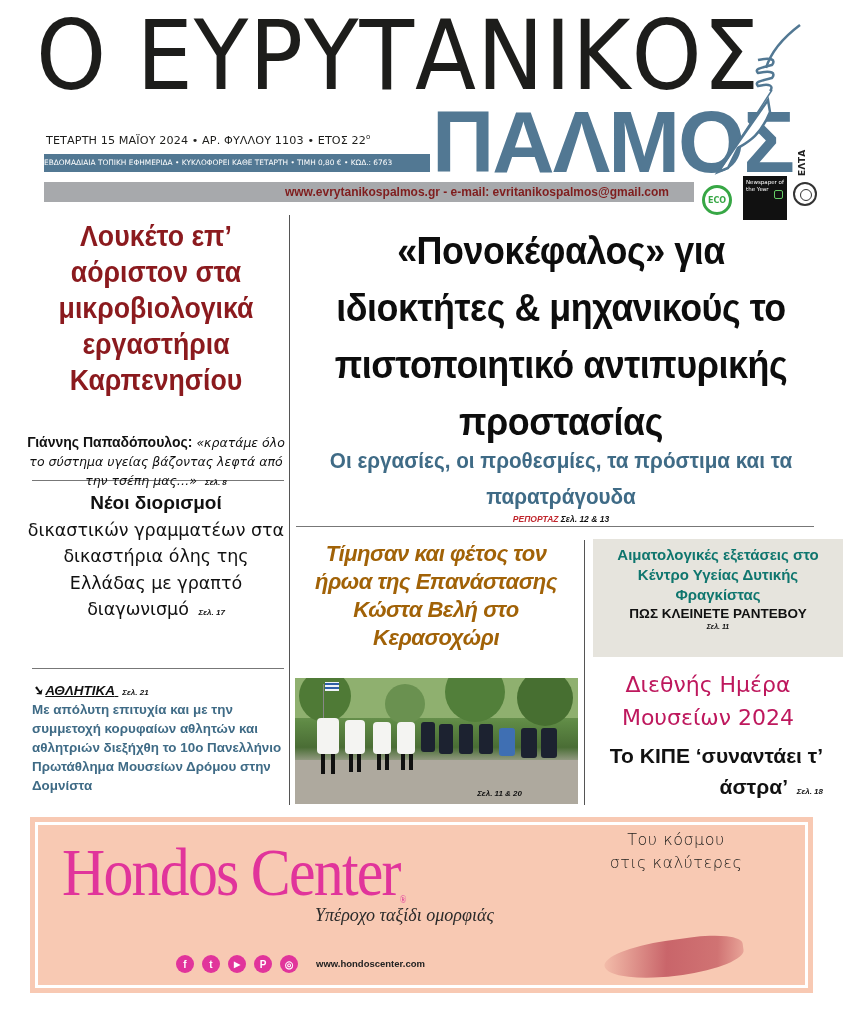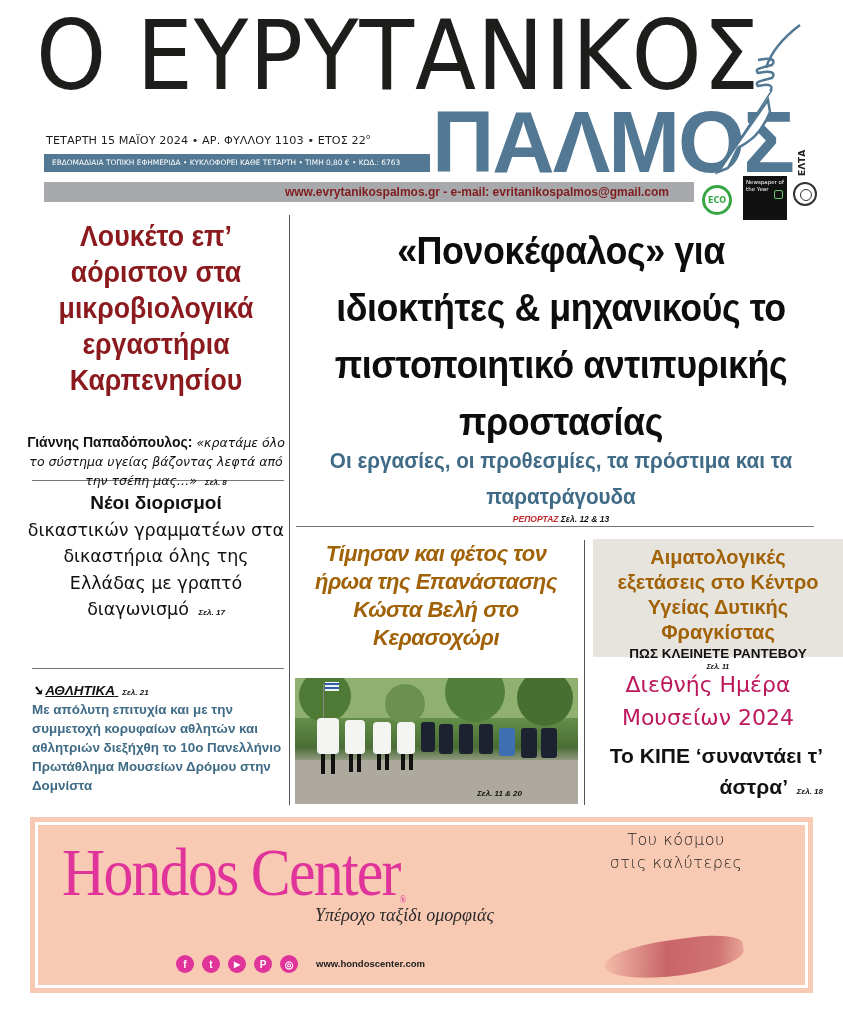--- a/index.html
+++ b/index.html
@@ -24,21 +24,21 @@
     transform: scaleX(0.98); transform-origin: left center;
   }
   .issue-line {
     left: 46px; top: 133px; font-size: 11.2px; color: #1d1d1b;
     white-space: nowrap; letter-spacing: 0.1px;
   }
   .issue-line sup { font-size: 7px; }
   .info-bar {
     left: 44px; top: 154px; width: 386px; height: 18px;
     background: #527893; color: #ffffff; font-size: 7.4px;
-    line-height: 18px; padding-left: 8px; white-space: nowrap;
+    line-height: 18px; padding-left: 0; white-space: nowrap;
   }
   .web-bar {
     left: 44px; top: 182px; width: 650px; height: 20px;
     background: #a7a9ac; color: #7f1d1d; font-size: 12px; font-weight: 700;
     line-height: 20px; text-align: right; padding-right: 25px; white-space: nowrap;
     font-family: "Liberation Sans", sans-serif;
   }
   .pen-svg { left: 700px; top: 20px; }
   .badge-eco {
     left: 702px; top: 185px; width: 30px; height: 30px; border-radius: 50%;
@@ -124,22 +124,22 @@
     background: linear-gradient(180deg, #9fbc84 0%, #5f8a45 35%, #4a6d35 55%, #b3aea3 70%, #a29d92 100%);
   }
   .photo .sel { position:absolute; right: 56px; bottom: 6px; color:#111; }
 
   
   .blood-box {
     left: 593px; top: 539px; width: 250px; height: 118px; background: #e6e4dd;
     text-align: center; padding-top: 6px;
   }
   .blood-box .h {
-    font-family: "Liberation Sans", sans-serif; font-weight: 700; font-size: 20px;
-    line-height: 25px; color: #a16207;
+    font-family: "Liberation Sans", sans-serif; font-weight: 700; font-size: 15px;
+    line-height: 20px; color: #0f766e;
   }
   .blood-box .k {
     font-family: "Liberation Sans", sans-serif; font-weight: 700; font-size: 13.5px;
     line-height: 18px; color: #111;
   }
   .blood-box .sel { display:block; font-size: 7px; margin: 0; }
   .museum-title {
     left: 593px; top: 668px; width: 230px; text-align: center;
     font-size: 22px; line-height: 33px; color: #be185d;
   }

